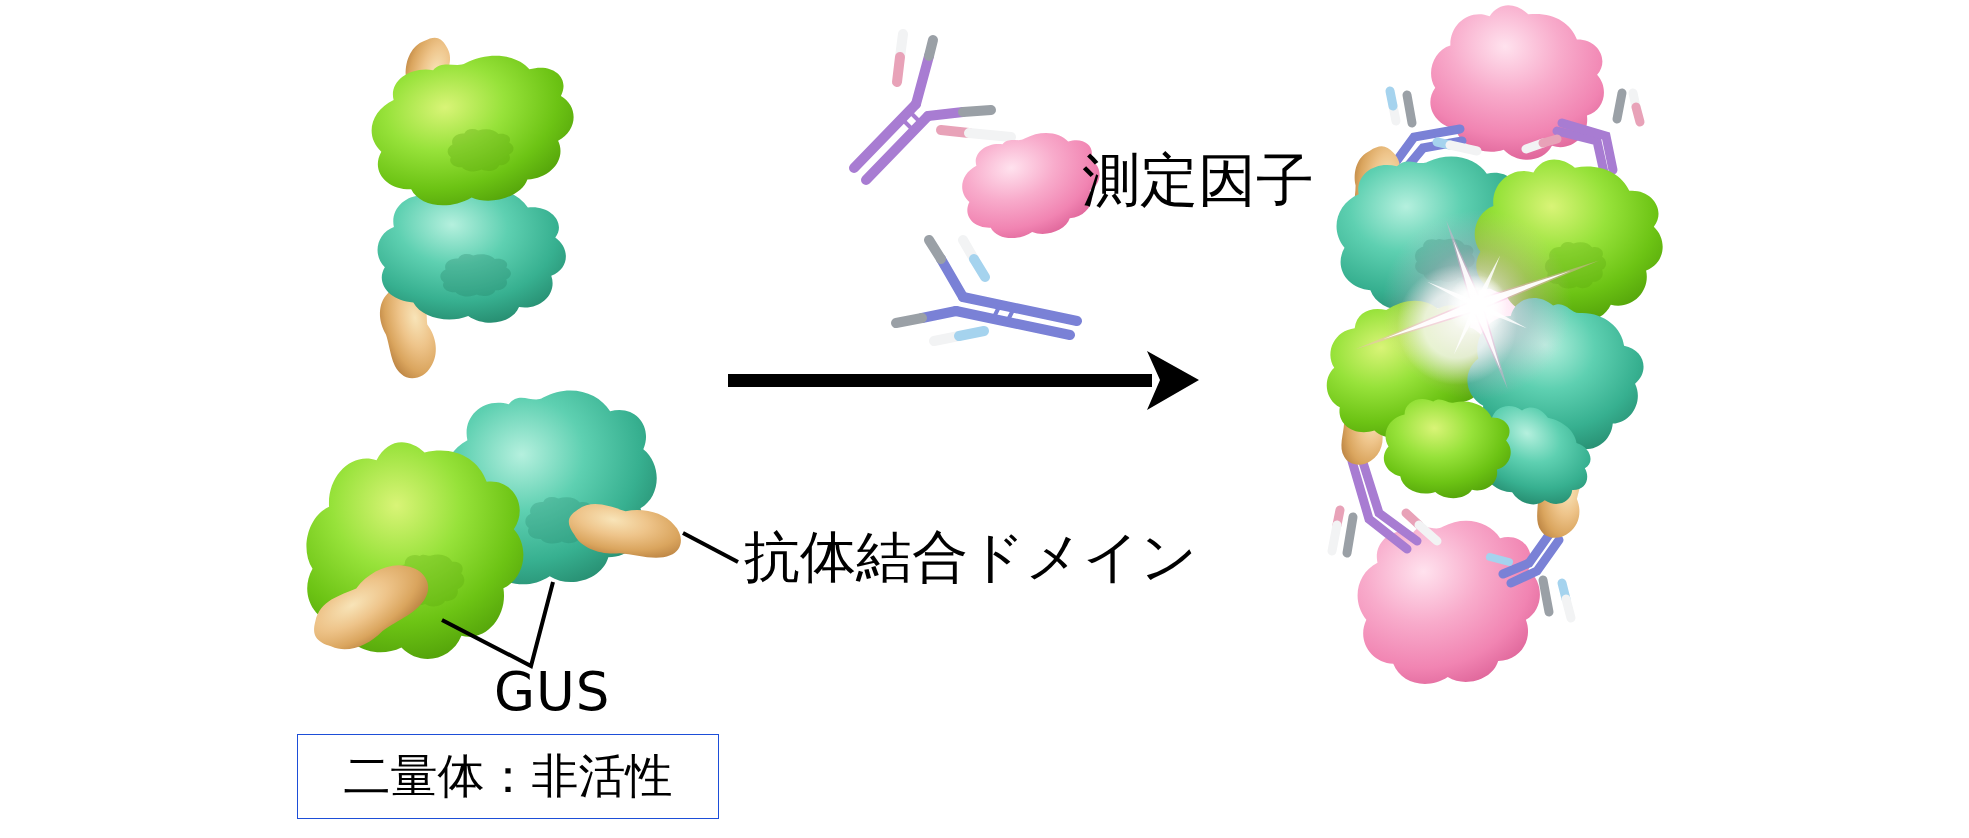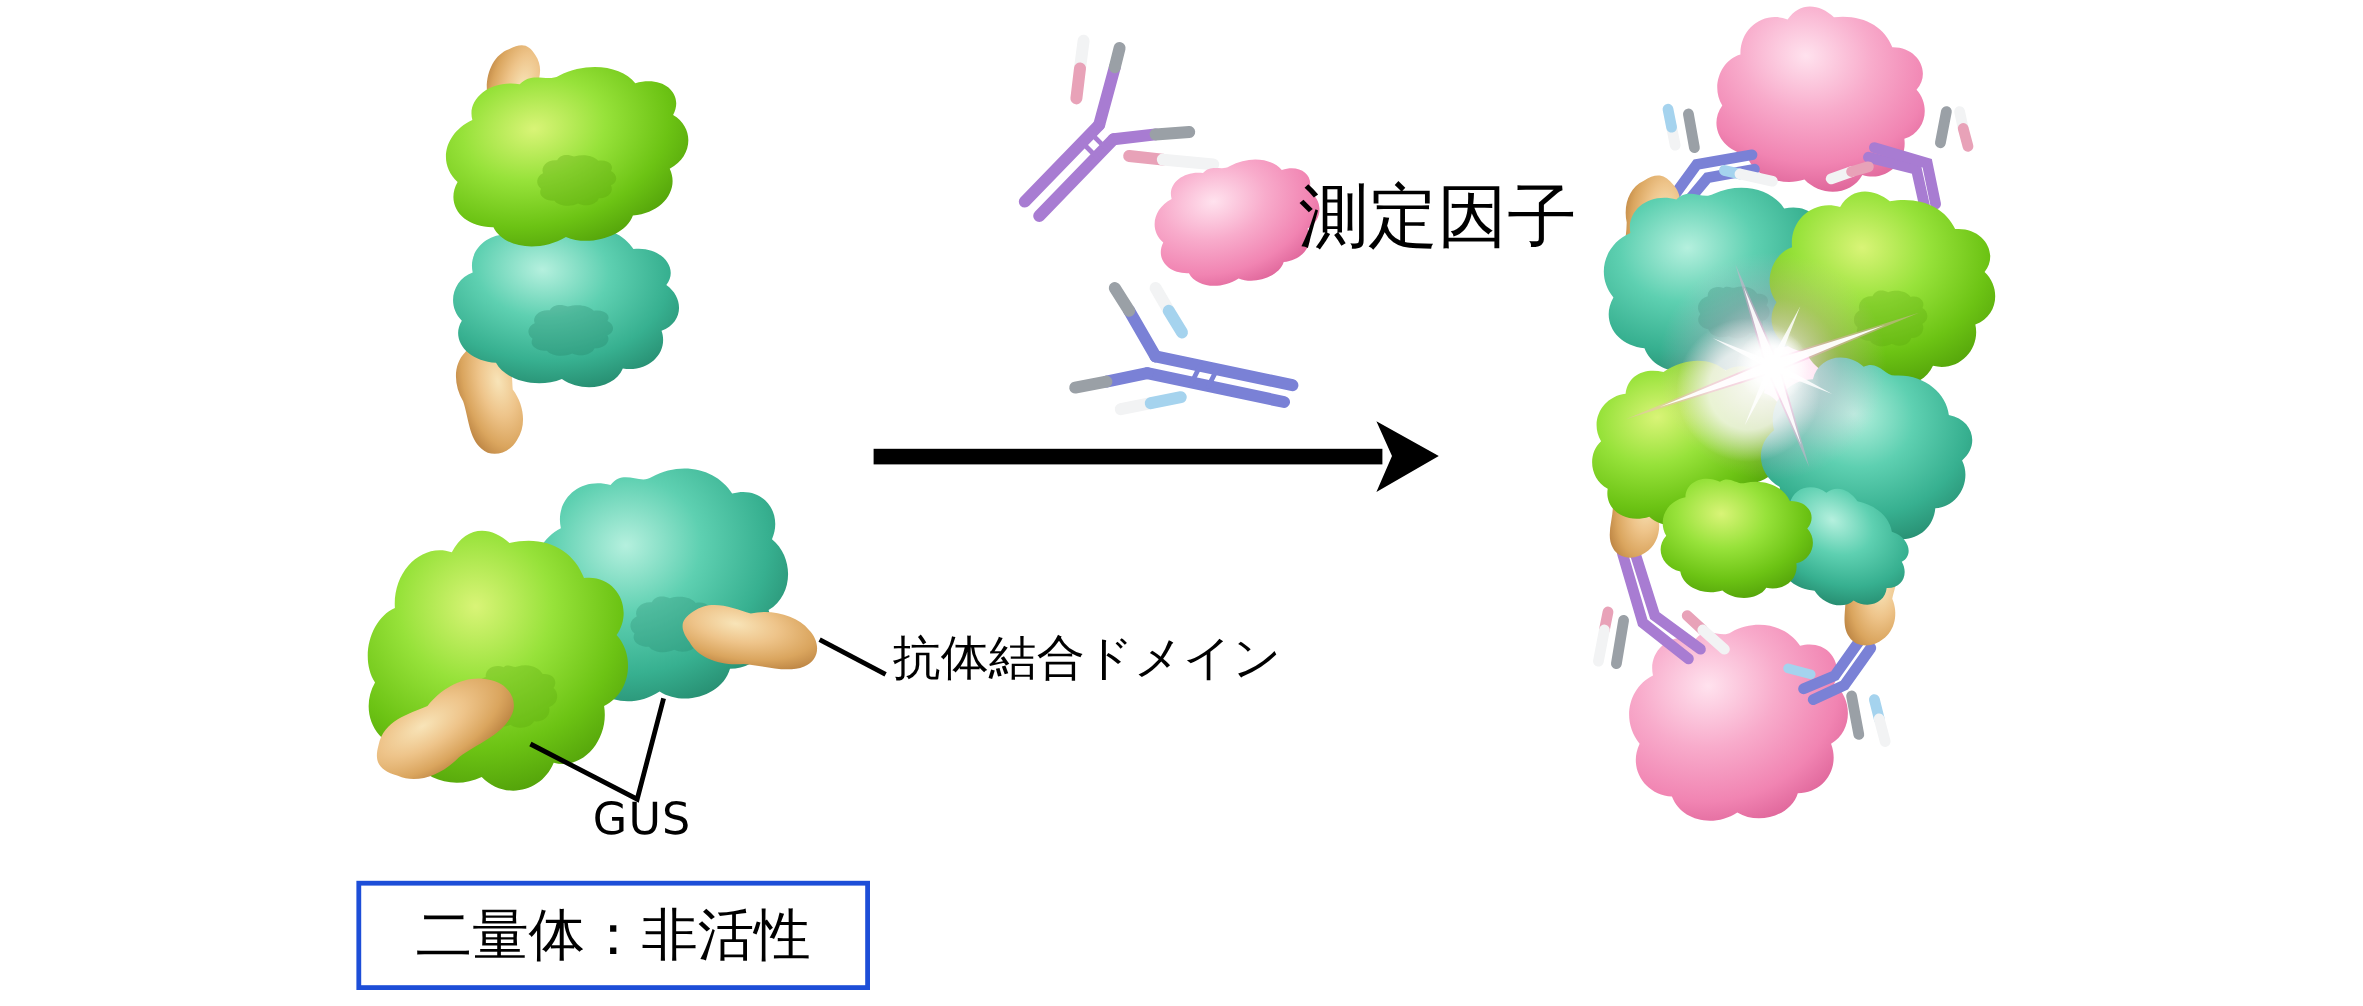--- a/index.html
+++ b/index.html
@@ -1,23 +1,23 @@
 <!DOCTYPE html>
 <html><head>
 <meta charset="utf-8">
 <style>
   html,body{margin:0;padding:0;background:#fff;}
   .stage{position:relative;width:1969px;height:838px;background:#ffffff;
          font-family:"DejaVu Sans",sans-serif;overflow:hidden;}
   .stage svg{position:absolute;left:0;top:0;}
   .jp-label{position:absolute;color:#000;white-space:nowrap;line-height:1.05;}
   .label-analyte{left:1082px;top:150px;font-size:58px;}
-  .label-domain{left:744px;top:528px;font-size:40px;}
-  .label-gus{left:494px;top:664px;font-size:37px;letter-spacing:1px;}
-  .caption-box{position:absolute;border:4px solid #1d4ed8;background:#fff;
+  .label-domain{left:744px;top:528px;font-size:56px;}
+  .label-gus{left:494px;top:664px;font-size:53px;letter-spacing:1px;}
+  .caption-box{position:absolute;border:1px solid #1d4ed8;background:#fff;
                display:flex;align-items:center;justify-content:center;
                font-size:47px;color:#000;white-space:nowrap;}
   .caption-left{left:297px;top:734px;width:420px;height:83px;}
   .caption-right{left:1291px;top:734px;width:424px;height:83px;}
 </style>
 </head>
 <body>
 
 <div class="stage">
 

